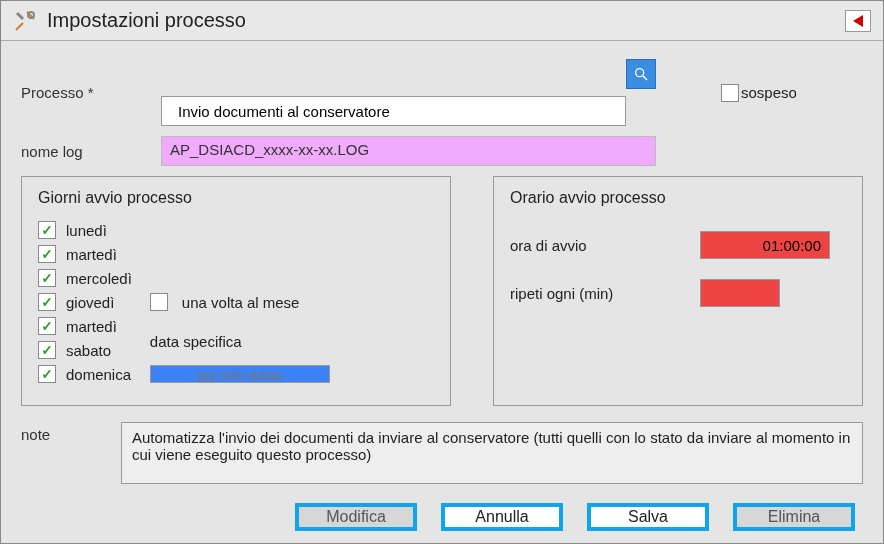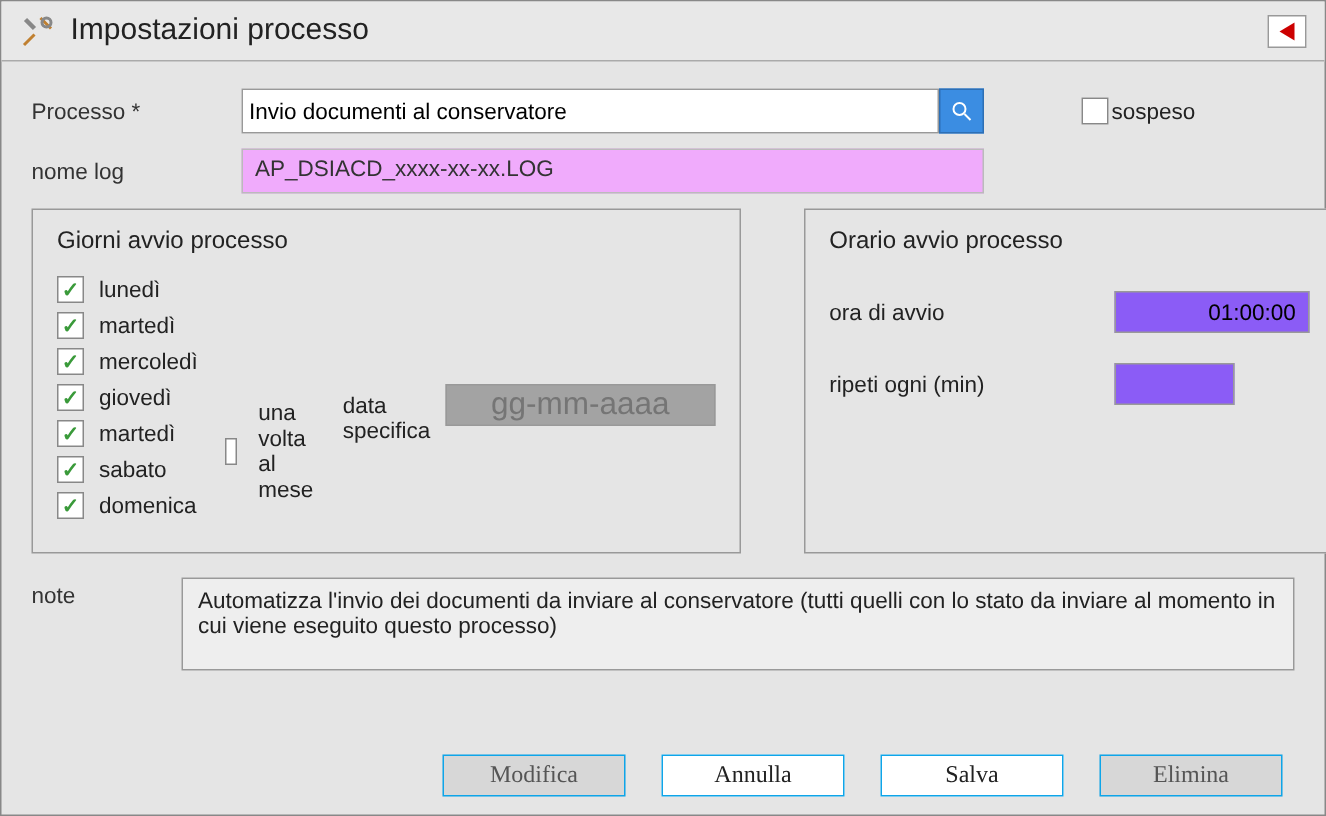--- a/index.html
+++ b/index.html
@@ -63,22 +63,23 @@
   }
   .processo-input-wrap {
     flex: 0 0 495px;
     display: flex;
   }
   .processo-input {
     flex: 1;
     height: 30px;
     border: 1px solid #999;
     background: #fff;
-    padding: 0 4px;
-    font-size: 15px;
+    padding: 0 16px;
+    font-size: 15px;
+    margin-top: 37px;
   }
   .search-btn {
     width: 30px; height: 30px;
     background: #3b8de2;
     border: 1px solid #2d6fb5;
     display: flex;
     align-items: center;
     justify-content: center;
     cursor: pointer;
   }
@@ -137,52 +138,54 @@
     flex-direction: column;
     gap: 6px;
   }
   .day-item {
     display: flex;
     align-items: center;
     gap: 10px;
   }
   .day-extra {
     display: flex;
+    flex-direction: column;
     gap: 10px;
     padding-top: 72px;
+    justify-content: space-between;
   }
   .once-row {
     display: flex;
     align-items: center;
     gap: 14px;
   }
   .data-spec-label { margin-top: 6px; }
   .date-input {
-    width: 180px; height: 28px;
-    border: 1px solid #999;
-    background: #a3a3a3;
+    width: 180px; height: 18px;
+    border: 1px solid #999;
+    background: #3b82f6;
     text-align: center;
-    font-size: 21px;
+    font-size: 15px;
     padding: 0 8px;
   }
   .time-body {
     display: flex;
     flex-direction: column;
     gap: 20px;
     padding-top: 10px;
   }
   .time-row {
     display: flex;
     align-items: center;
   }
   .time-row .tlabel { flex: 0 0 190px; }
   .time-input {
     width: 130px; height: 28px;
     border: 1px solid #999;
-    background: #8b5cf6;
+    background: #ef4444;
     text-align: right;
     padding: 0 8px;
     font-size: 15px;
   }
   .time-input.small { width: 80px; }
   .note-row {
     display: flex;
     margin-top: 16px;
   }
   .note-row .label-col { width: 100px; padding-top: 4px; }
@@ -196,28 +199,27 @@
   }
   .button-bar {
     position: absolute;
     bottom: 12px;
     right: 28px;
     display: flex;
     gap: 24px;
   }
   .btn {
     width: 122px; height: 28px;
-    border: 1px solid #0ea5e9;
+    border: 4px solid #0ea5e9;
     background: #fff;
     font-size: 16px;
     cursor: pointer;
     display: flex;
     align-items: center;
     justify-content: center;
-    font-family: Liberation Serif, serif;
   }
   .btn.disabled {
     background: #d7d7d7;
     color: #555;
   }
 </style>
 </head>
 <body>
 
 <div class="window">

